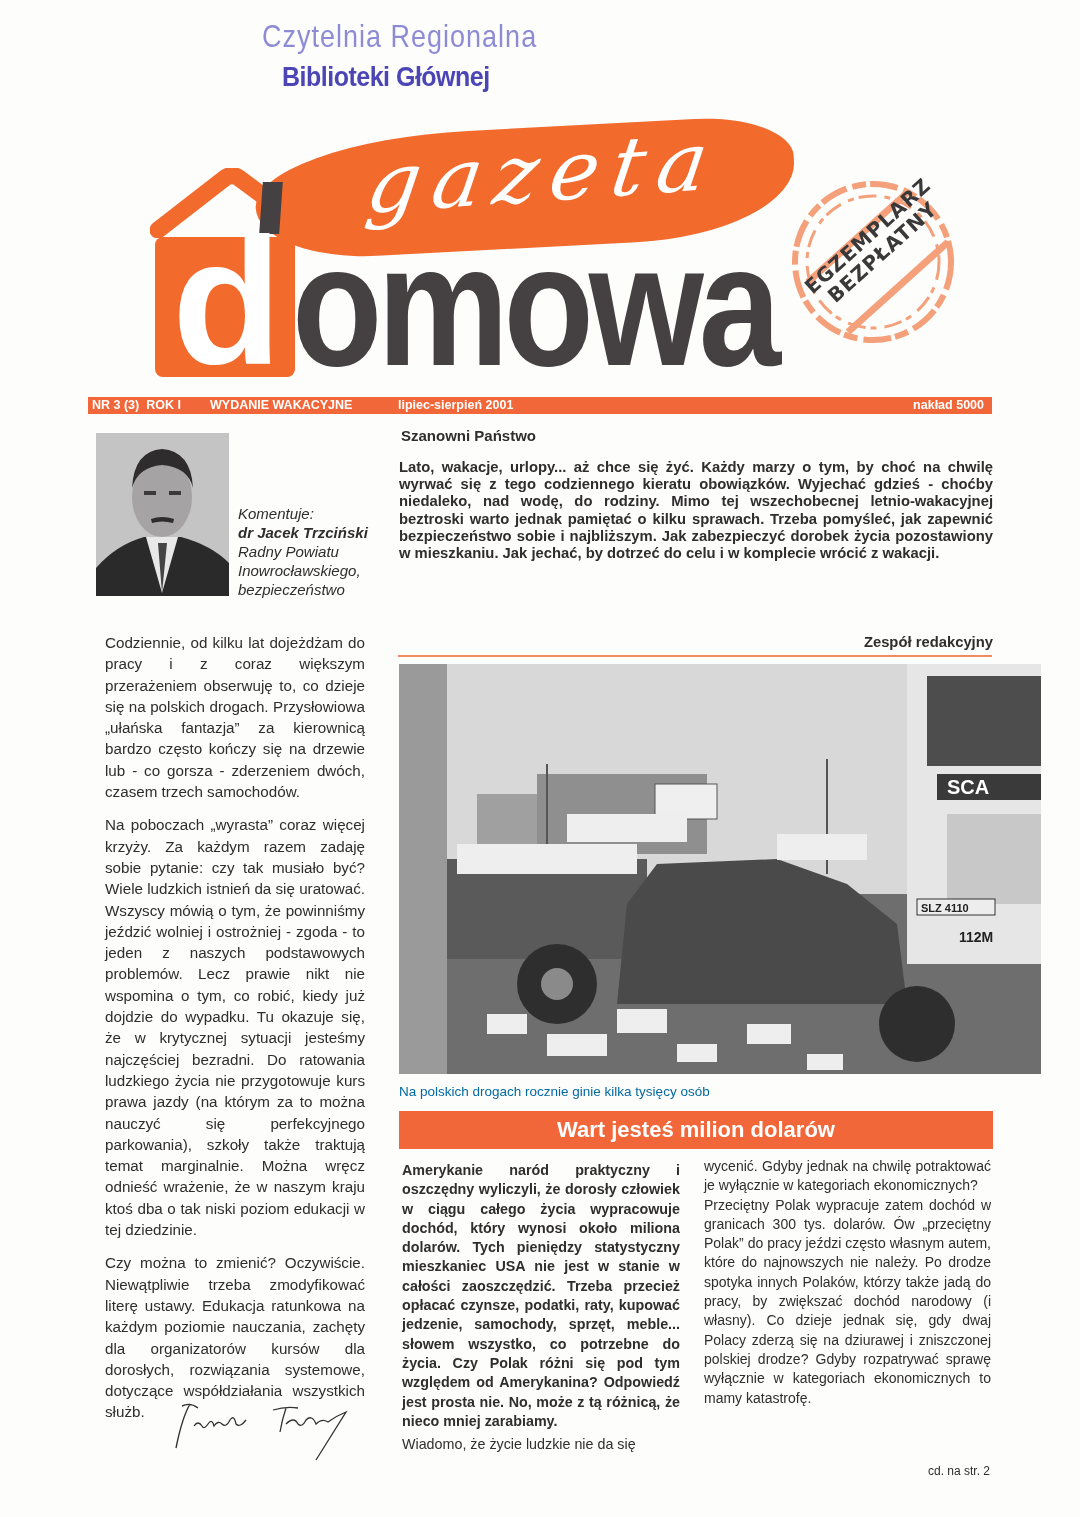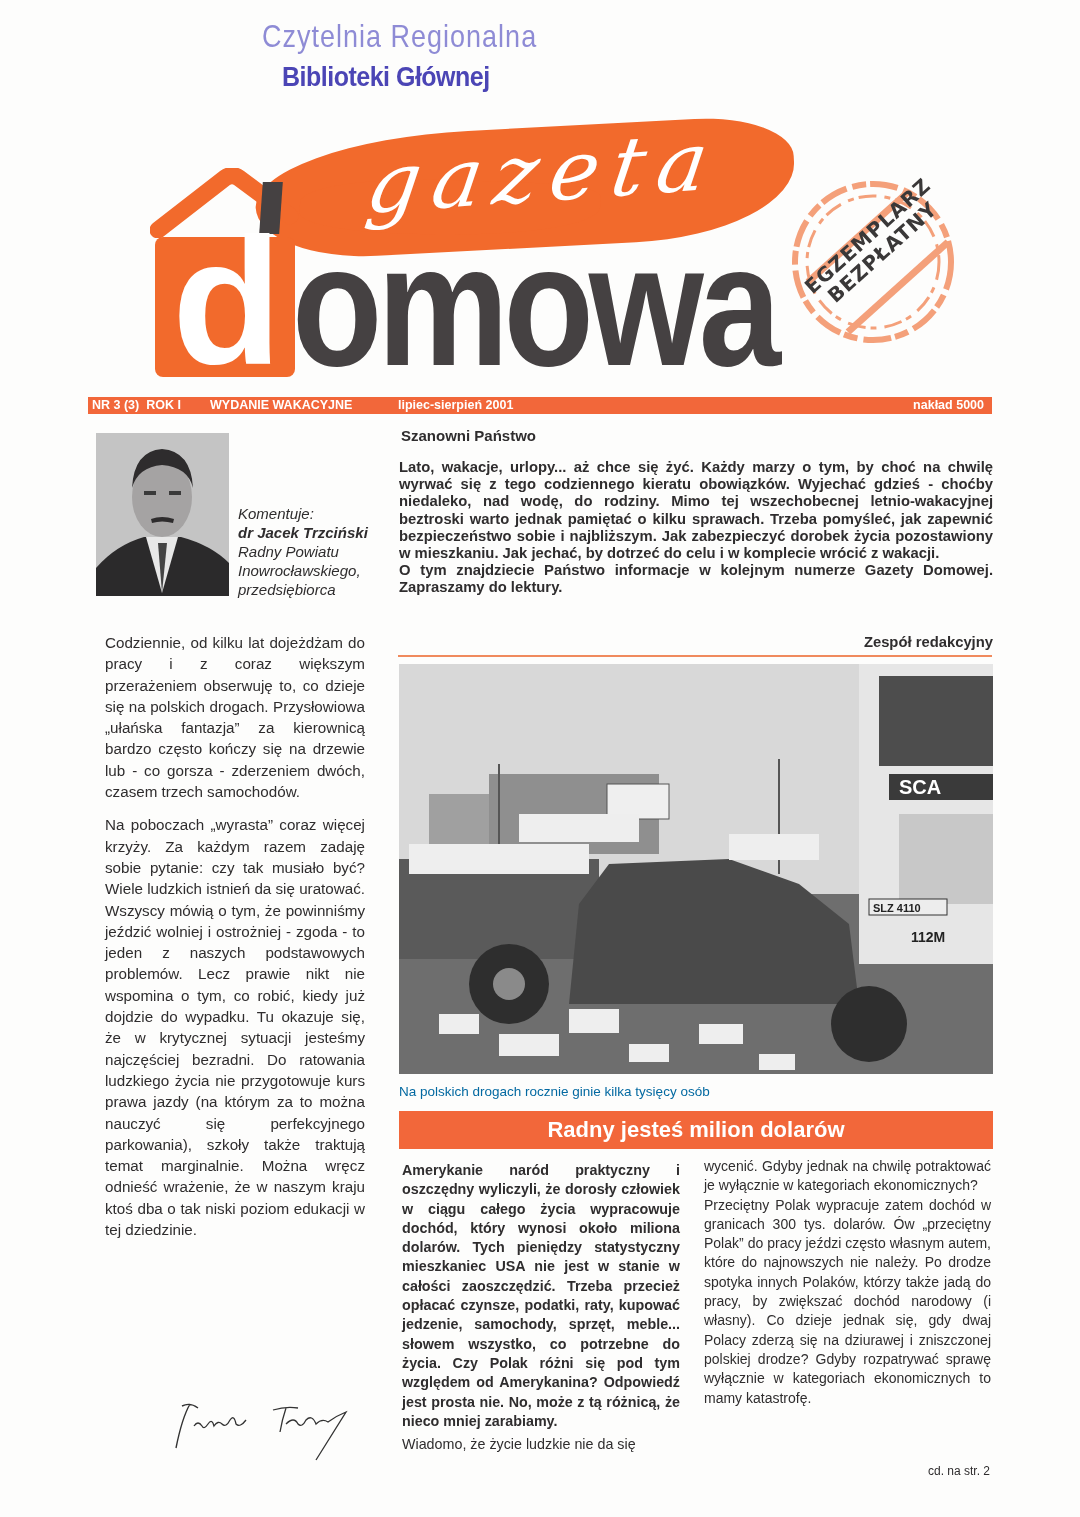--- a/index.html
+++ b/index.html
@@ -84,21 +84,21 @@
   #ed-greet { left: 401px; top: 427px; font-size: 15px; font-weight: bold; color: #2f2d2e; }
   #ed-body {
     left: 399px; top: 459px; width: 594px; font-size: 14.8px; font-weight: bold;
     line-height: 17.2px; text-align: justify; color: #2f2d2e;
   }
   #ed-body p { margin: 0; }
   #ed-sign { right: 87px; top: 634px; font-size: 14.8px; font-weight: bold; color: #2f2d2e; }
   #ed-rule { left: 398px; top: 655px; width: 594px; height: 2px; background: #f08a5d; }
 
   
-  #photo { left: 399px; top: 664px; width: 594px; height: 410px; background: #9a9a9a; overflow: hidden; }
+  #photo { left: 399px; top: 664px; width: 594px; height: 410px; background: #9a9a9a; overflow: hidden; padding-left: 48px; }
   #photo svg { width: 100%; height: 100%; display: block; }
   #caption { left: 399px; top: 1084px; font-size: 13.5px; color: #0369a1; }
 
   
   #headline-bar {
     left: 399px; top: 1111px; width: 594px; height: 38px; background: #f2673a;
     color: #fff; text-align: center; font-size: 22px; font-weight: bold; line-height: 38px;
   }
 
   
@@ -162,38 +162,38 @@
     <rect x="48" y="58" width="12" height="4" fill="#3a3a3a"></rect>
     <rect x="73" y="58" width="12" height="4" fill="#3a3a3a"></rect>
     <path d="M55 86 Q66 82 78 86 L77 90 Q66 87 56 90 Z" fill="#2e2c2d"></path>
   </svg>
 </div>
 <div id="commenter" class="abs">
   <div>Komentuje:</div>
   <div class="b">dr Jacek Trzciński</div>
   <div>Radny Powiatu</div>
   <div>Inowrocławskiego,</div>
-  <div>przedsiębiorca</div>
+  <div>bezpieczeństwo</div>
 </div>
 
 <div id="leftcol" class="abs">
   <p>Codziennie, od kilku lat dojeżdżam do pracy i z coraz większym przerażeniem obserwuję to, co dzieje się na polskich drogach. Przysłowiowa „ułańska fantazja” za kierownicą bardzo często kończy się na drzewie lub - co gorsza - zderzeniem dwóch, czasem trzech samochodów.</p>
   <p>Na poboczach „wyrasta” coraz więcej krzyży. Za każdym razem zadaję sobie pytanie: czy tak musiało być? Wiele ludzkich istnień da się uratować. Wszyscy mówią o tym, że powinniśmy jeździć wolniej i ostrożniej - zgoda - to jeden z naszych podstawowych problemów. Lecz prawie nikt nie wspomina o tym, co robić, kiedy już dojdzie do wypadku. Tu okazuje się, że w krytycznej sytuacji jesteśmy najczęściej bezradni. Do ratowania ludzkiego życia nie przygotowuje kurs prawa jazdy (na którym za to można nauczyć się perfekcyjnego parkowania), szkoły także traktują temat marginalnie. Można wręcz odnieść wrażenie, że w naszym kraju ktoś dba o tak niski poziom edukacji w tej dziedzinie.</p>
+  <p>Czy można to zmienić? Oczywiście. Niewątpliwie trzeba zmodyfikować literę ustawy. Edukacja ratunkowa na każdym poziomie nauczania, zachęty dla organizatorów kursów dla dorosłych, rozwiązania systemowe, dotyczące współdziałania wszystkich służb.</p>
 </div>
 <svg id="signature" class="abs" viewBox="0 0 200 70">
   <path d="M8 50 Q14 20 22 6 M14 8 Q22 4 30 10" stroke="#333" stroke-width="1.4" fill="none"></path>
   <path d="M26 28 Q30 22 34 28 Q36 32 40 26 Q44 20 46 28 Q50 22 54 26 Q58 30 62 22 Q66 16 68 26 Q72 30 78 22" stroke="#333" stroke-width="1.3" fill="none"></path>
   <path d="M105 12 Q118 8 130 10 M118 10 Q114 22 112 34" stroke="#333" stroke-width="1.3" fill="none"></path>
   <path d="M118 26 Q126 18 130 26 Q134 30 138 22 Q144 16 148 26 Q154 20 160 24 Q168 18 178 14 L148 62" stroke="#333" stroke-width="1.3" fill="none"></path>
 </svg>
 
 <div id="ed-greet" class="abs">Szanowni Państwo</div>
 <div id="ed-body" class="abs">
   <p>Lato, wakacje, urlopy... aż chce się żyć. Każdy marzy o tym, by choć na chwilę wyrwać się z tego codziennego kieratu obowiązków. Wyjechać gdzieś - choćby niedaleko, nad wodę, do rodziny. Mimo tej wszechobecnej letnio-wakacyjnej beztroski warto jednak pamiętać o kilku sprawach. Trzeba pomyśleć, jak zapewnić bezpieczeństwo sobie i najbliższym. Jak zabezpieczyć dorobek życia pozostawiony w mieszkaniu. Jak jechać, by dotrzeć do celu i w komplecie wrócić z wakacji.</p>
-  <p>O tym znajdziecie Państwo informacje w kolejnym numerze Gazety Domowej. Zapraszamy do lektury.</p>
 </div>
 <div id="ed-sign" class="abs">Zespół redakcyjny</div>
 <div id="ed-rule" class="abs"></div>
 
 <div id="photo" class="abs">
   <svg viewBox="0 0 594 410">
     <rect width="594" height="410" fill="#d8d8d8"></rect>
     <rect x="0" y="230" width="594" height="180" fill="#6e6e6e"></rect>
     <rect x="90" y="110" width="170" height="80" fill="#8f8f8f"></rect>
     <rect x="30" y="130" width="60" height="70" fill="#a0a0a0"></rect>
@@ -221,21 +221,21 @@
       <rect x="300" y="360" width="44" height="20"></rect>
         <rect x="360" y="390" width="36" height="16"></rect>
       <rect x="10" y="180" width="180" height="30"></rect>
         <rect x="120" y="150" width="120" height="28"></rect>
       <rect x="330" y="170" width="90" height="26"></rect>
     </g>
   </svg>
 </div>
 <div id="caption" class="abs">Na polskich drogach rocznie ginie kilka tysięcy osób</div>
 
-<div id="headline-bar" class="abs">Radny jesteś milion dolarów</div>
+<div id="headline-bar" class="abs">Wart jesteś milion dolarów</div>
 <div id="art-left" class="abs">
   <p>Amerykanie naród praktyczny i oszczędny wyliczyli, że dorosły człowiek w ciągu całego życia wypracowuje dochód, który wynosi około miliona dolarów. Tych pieniędzy statystyczny mieszkaniec USA nie jest w stanie w całości zaoszczędzić. Trzeba przecież opłacać czynsze, podatki, raty, kupować jedzenie, samochody, sprzęt, meble... słowem wszystko, co potrzebne do życia. Czy Polak różni się pod tym względem od Amerykanina? Odpowiedź jest prosta nie. No, może z tą różnicą, że nieco mniej zarabiamy.</p>
   <p class="reg">Wiadomo, że życie ludzkie nie da się</p>
 </div>
 <div id="art-right" class="abs">
   <p>wycenić. Gdyby jednak na chwilę potraktować je wyłącznie w kategoriach ekonomicznych?</p>
   <p>Przeciętny Polak wypracuje zatem dochód w granicach 300 tys. dolarów. Ów „przeciętny Polak” do pracy jeździ często własnym autem, które do najnowszych nie należy. Po drodze spotyka innych Polaków, którzy także jadą do pracy, by zwiększać dochód narodowy (i własny). Co dzieje jednak się, gdy dwaj Polacy zderzą się na dziurawej i zniszczonej polskiej drodze? Gdyby rozpatrywać sprawę wyłącznie w kategoriach ekonomicznych to mamy katastrofę.</p>
 </div>
 <div id="contd" class="abs">cd. na str. 2</div>
 

